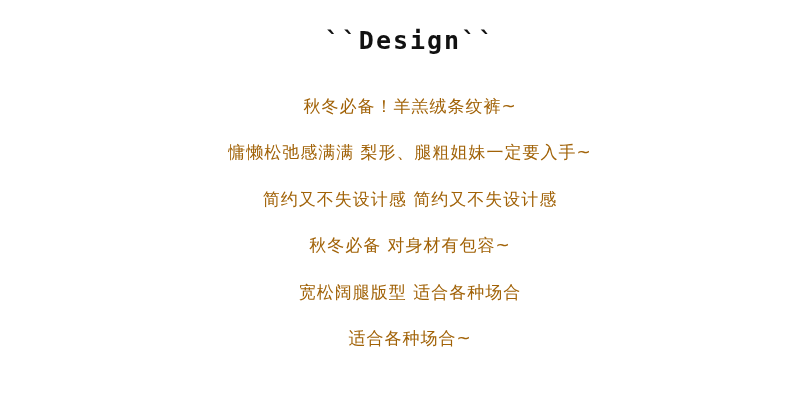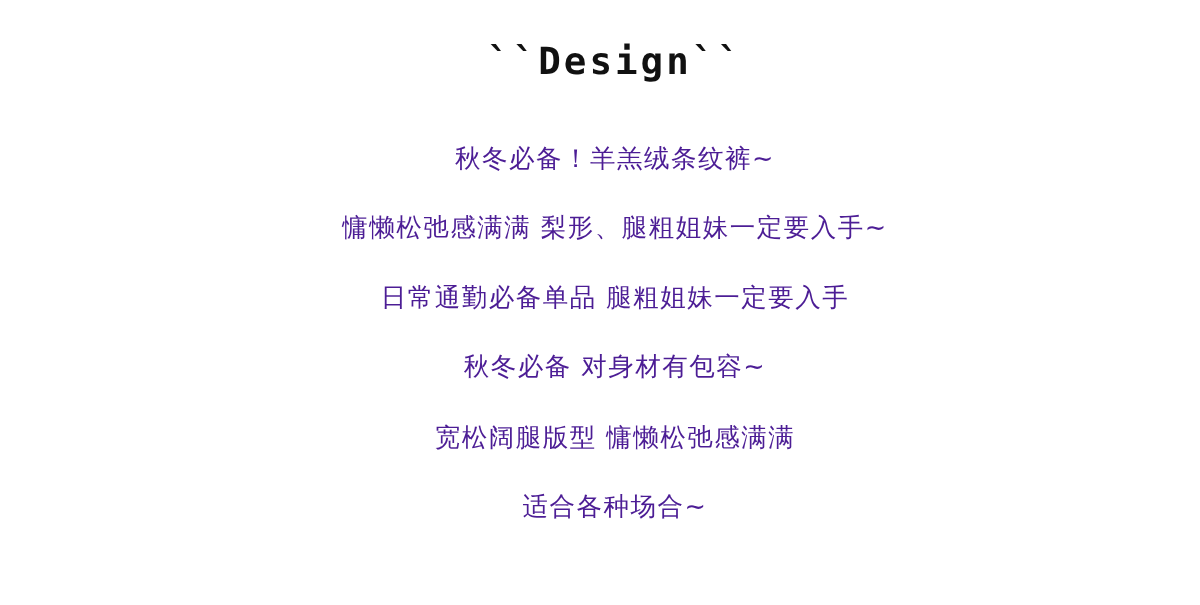--- a/index.html
+++ b/index.html
@@ -36,40 +36,40 @@
   .body-lines {
     margin-top: 40px;
     display: flex;
     flex-direction: column;
     align-items: center;
     width: 100%;
   }
   .line {
     font-family: "DejaVu Sans", sans-serif;
     font-size: 17px;
-    color: #4c1d95;
+    color: #a16207;
     text-align: left;
     line-height: 1.2;
     margin-bottom: 26px;
     letter-spacing: 1px;
     white-space: nowrap;
   }
   .line:last-child {
     margin-bottom: 0;
   }
 </style>
 </head>
 <body>
 
 <div class="page">
 
   <div class="title">``Design``</div>
 
   <div class="body-lines">
     <div class="line">秋冬必备！羊羔绒条纹裤~</div>
     <div class="line">慵懒松弛感满满 梨形、腿粗姐妹一定要入手~</div>
-    <div class="line">日常通勤必备单品 腿粗姐妹一定要入手</div>
+    <div class="line">简约又不失设计感 简约又不失设计感</div>
     <div class="line">秋冬必备 对身材有包容~</div>
-    <div class="line">宽松阔腿版型 慵懒松弛感满满</div>
+    <div class="line">宽松阔腿版型 适合各种场合</div>
     <div class="line">适合各种场合~</div>
   </div>
 
 </div>
 
 </body></html>

